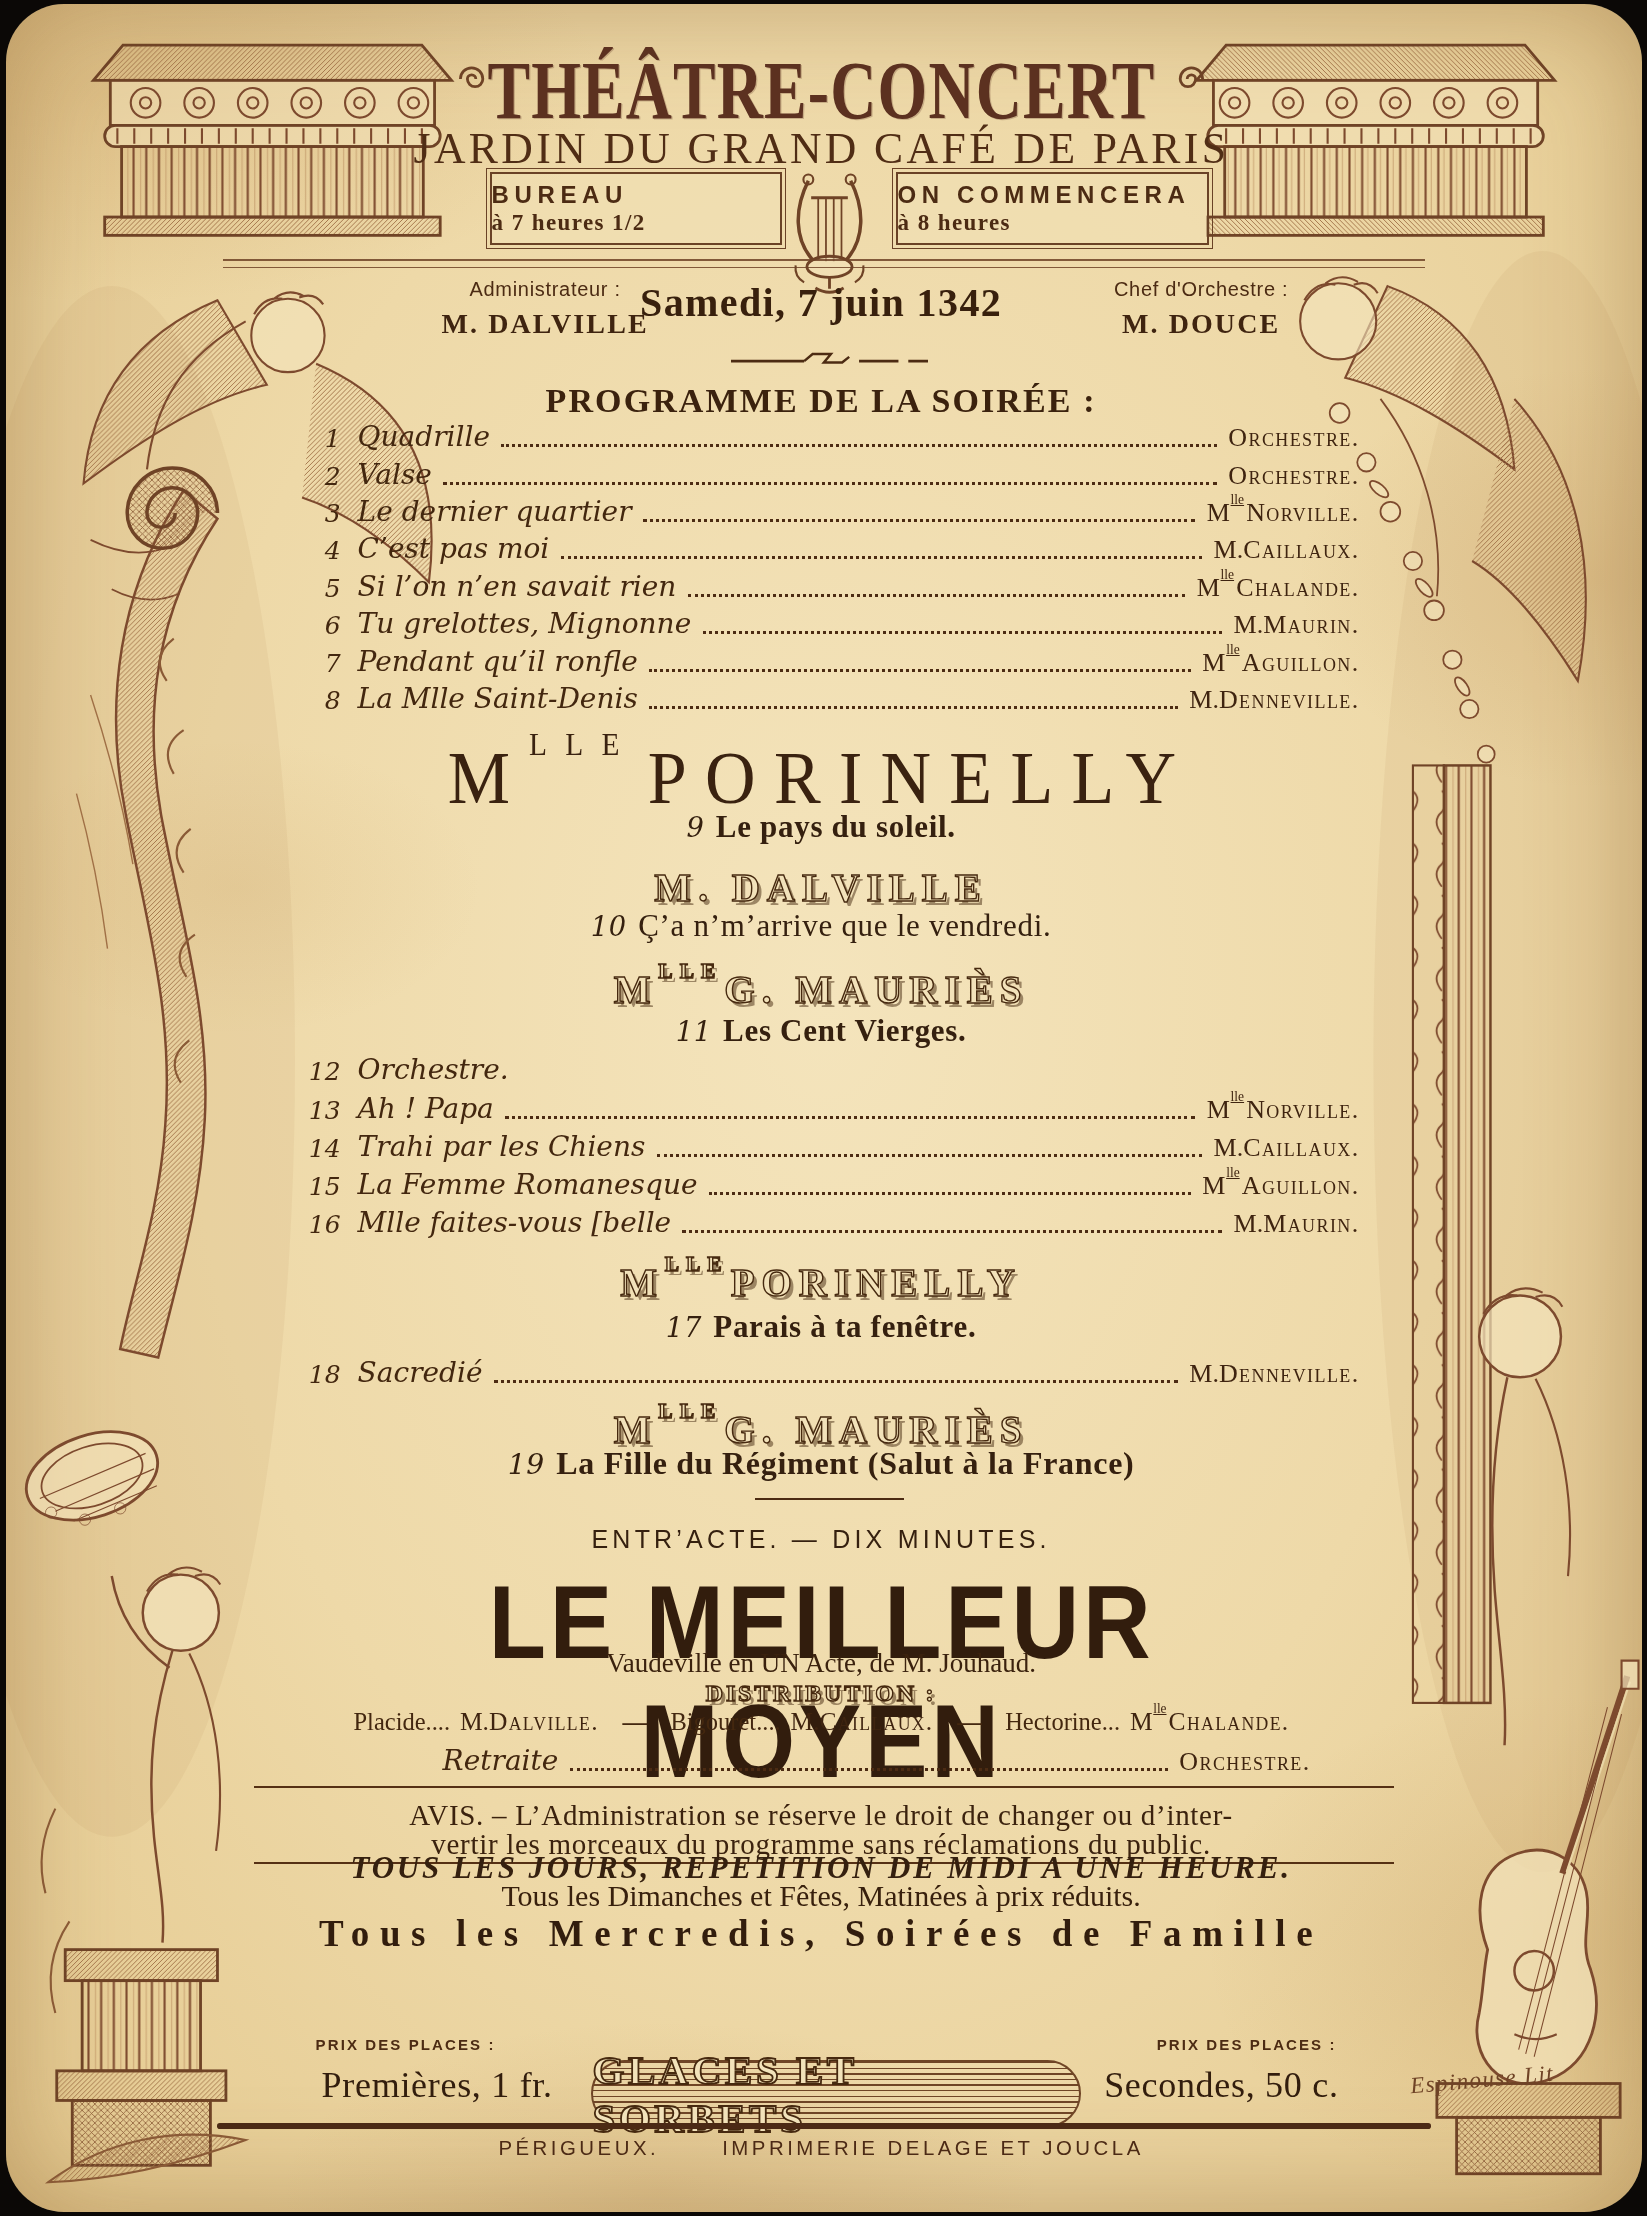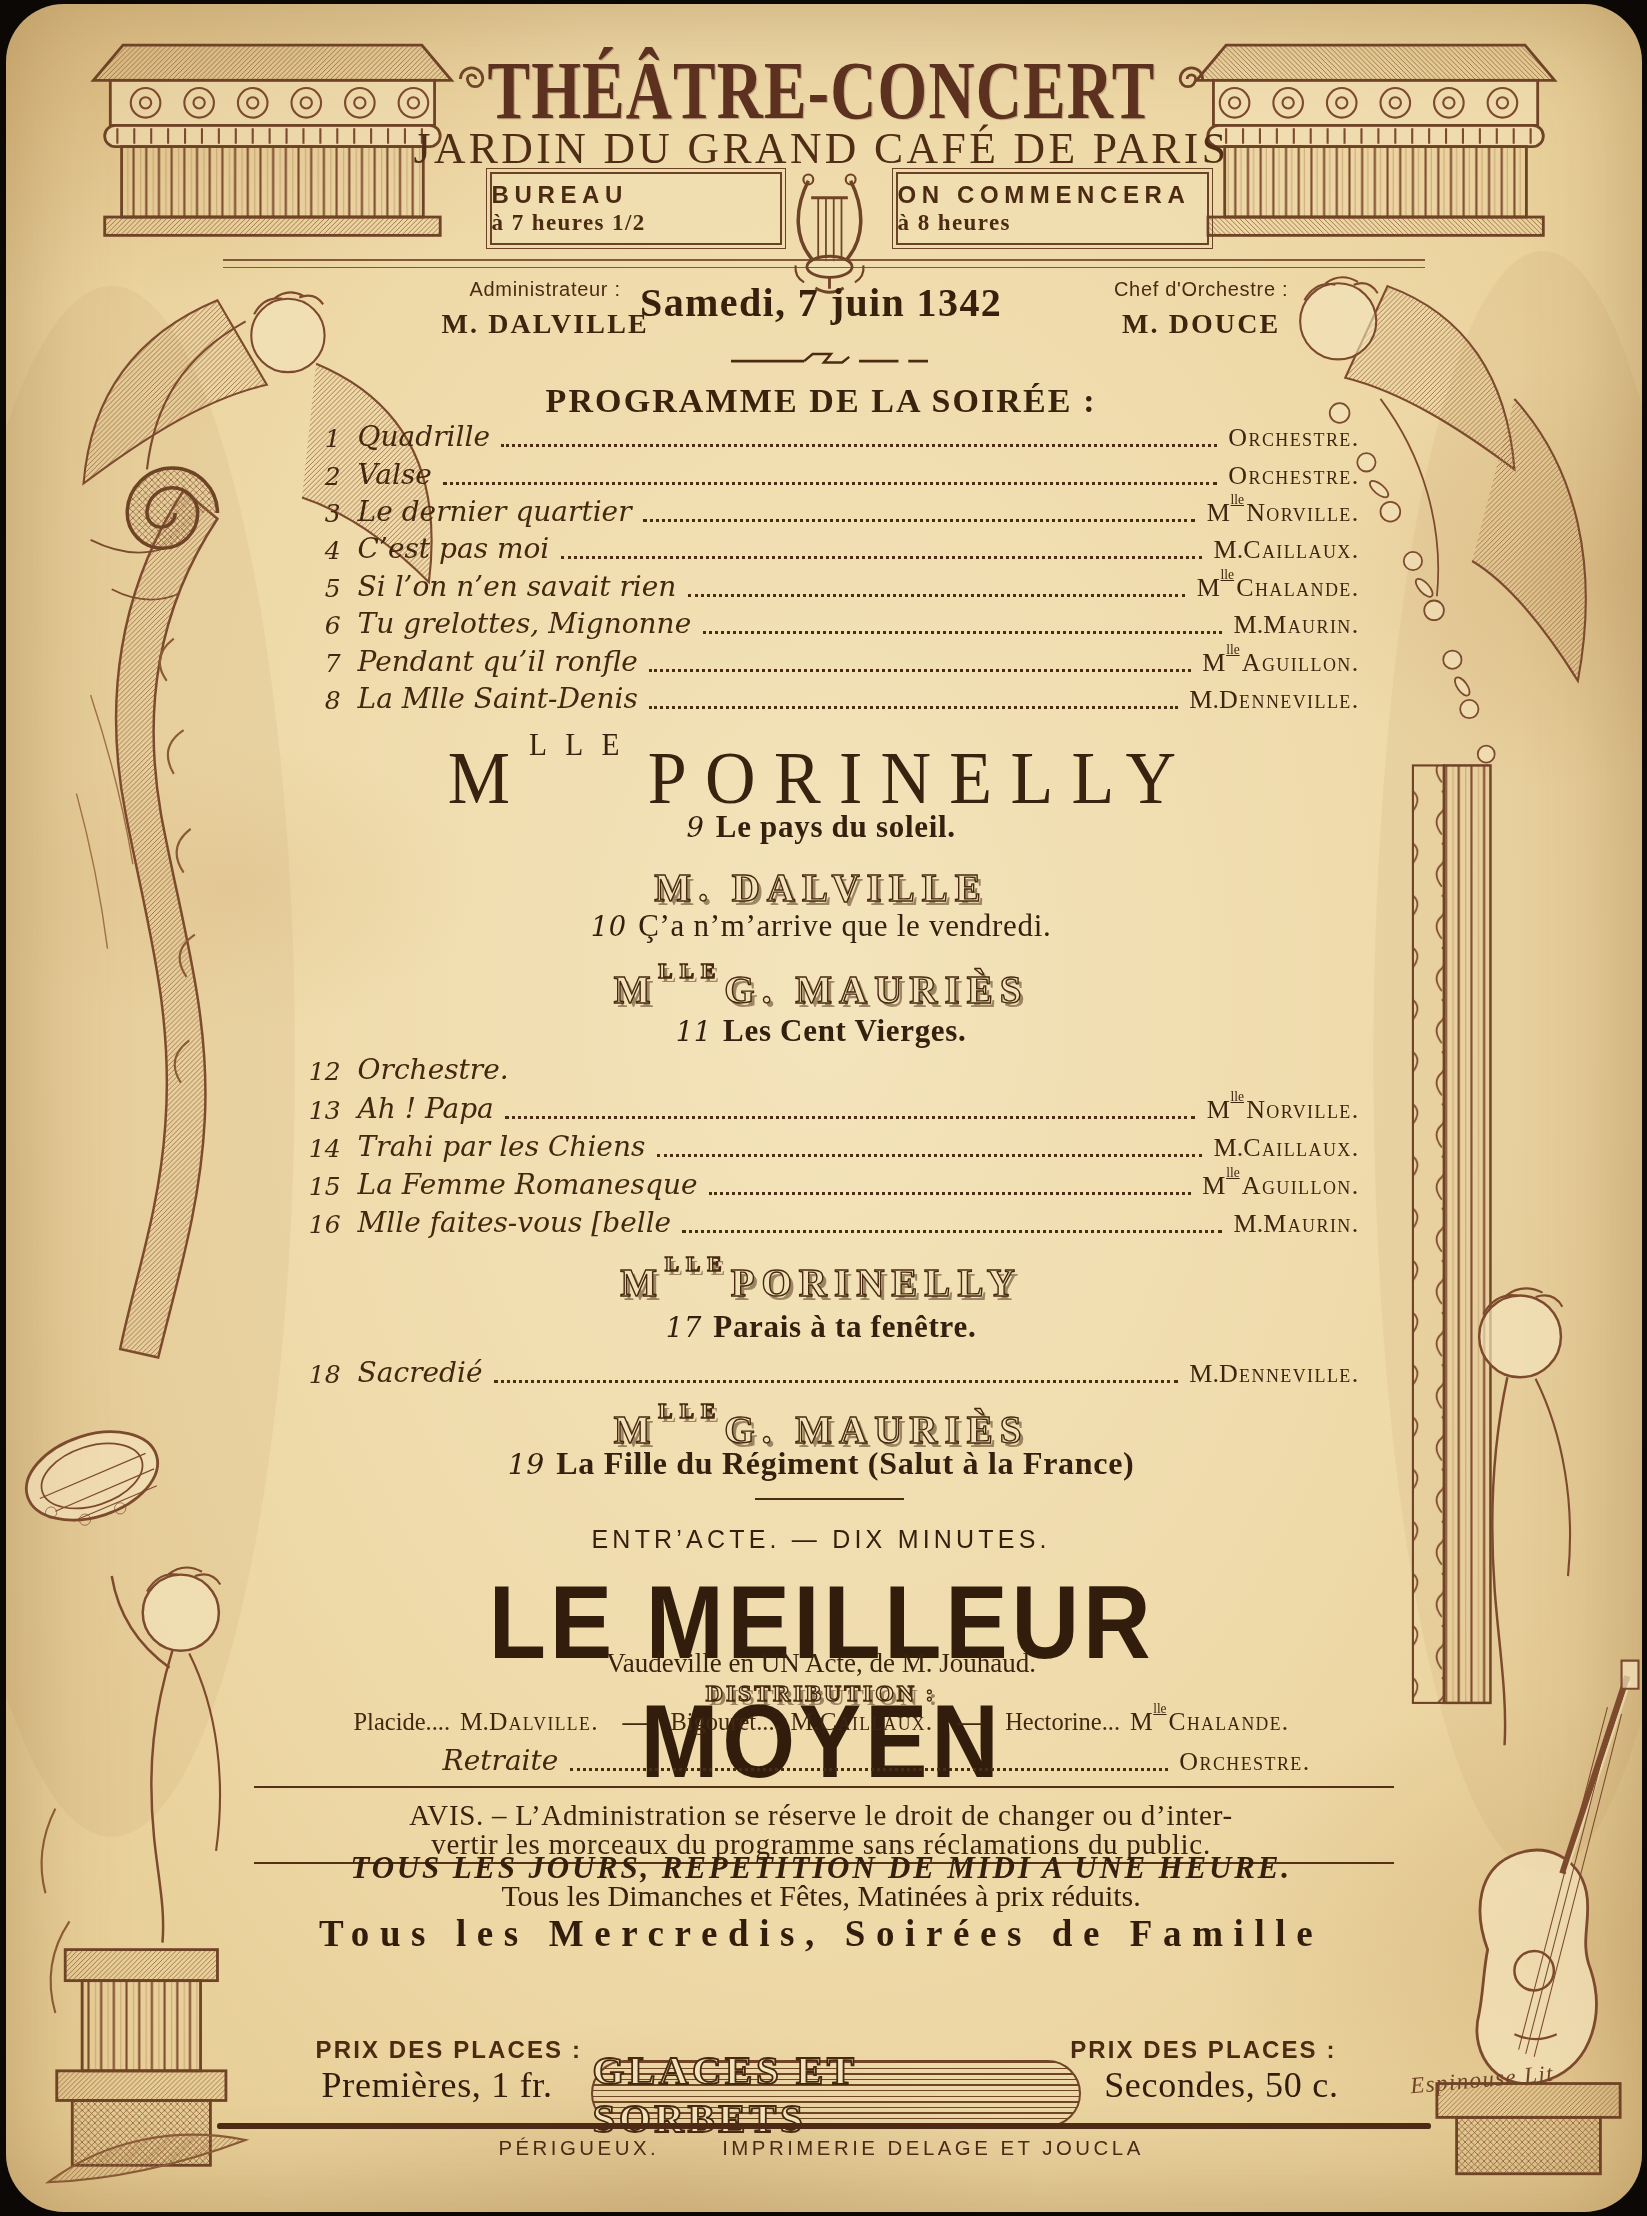--- a/index.html
+++ b/index.html
@@ -65,21 +65,21 @@
   .cast .sep{margin:0 24px;font-weight:bold;}
   .avis{font-size:29px;letter-spacing:0.7px;color:#3b220e;}
   .thin-rule{position:absolute;left:248px;right:248px;border-top:2.1px solid #553014;}
   .split-rule{position:absolute;left:248px;right:248px;height:0;
       border-top:2.1px solid #553014;}
   .notice1{font-size:30px;color:#38200d;}
   .notice2{font-weight:bold;font-size:37px;letter-spacing:10.6px;color:#321d0d;}
   .notice3{font-style:italic;font-weight:bold;font-size:31px;letter-spacing:2.8px;color:#35200f;}
   .notice4{font-weight:bold;font-size:31px;letter-spacing:0.7px;color:#321d0d;}
   .prix-label{position:absolute;font-family:"Liberation Sans",sans-serif;font-weight:bold;
-      font-size:24px;letter-spacing:2.1px;color:#4c2b13;}
+      font-size:15px;letter-spacing:2.1px;color:#4c2b13;}
   .prix-value{position:absolute;font-size:36px;color:#321d0d;letter-spacing:0.7px;}
   .banner{position:absolute;left:585px;width:486px;top:2056px;height:63px;border:2.1px solid #6f4526;
       border-radius:34px;display:flex;align-items:center;justify-content:flex-start;
       background:repeating-linear-gradient(0deg,#6f4526 0 1.4px,rgba(244,228,188,.2) 1.4px 5.6px);}
   .banner span{font-weight:bold;font-size:41px;letter-spacing:3.5px;color:#f2e2ba;
       -webkit-text-stroke:1.8px #46290f;}
   .bot-rule{position:absolute;left:211px;right:211px;top:2119px;height:6.3px;background:#4c2a15;border-radius:2.8px;}
   .footer{top:2133px;font-family:"Liberation Sans",sans-serif;font-size:20.4px;letter-spacing:3.5px;
       color:#4c2a15;display:flex;justify-content:center;gap:63px;}
   .signature{position:absolute;left:1404px;top:2063px;font-style:italic;font-size:23px;color:#6f4326;

